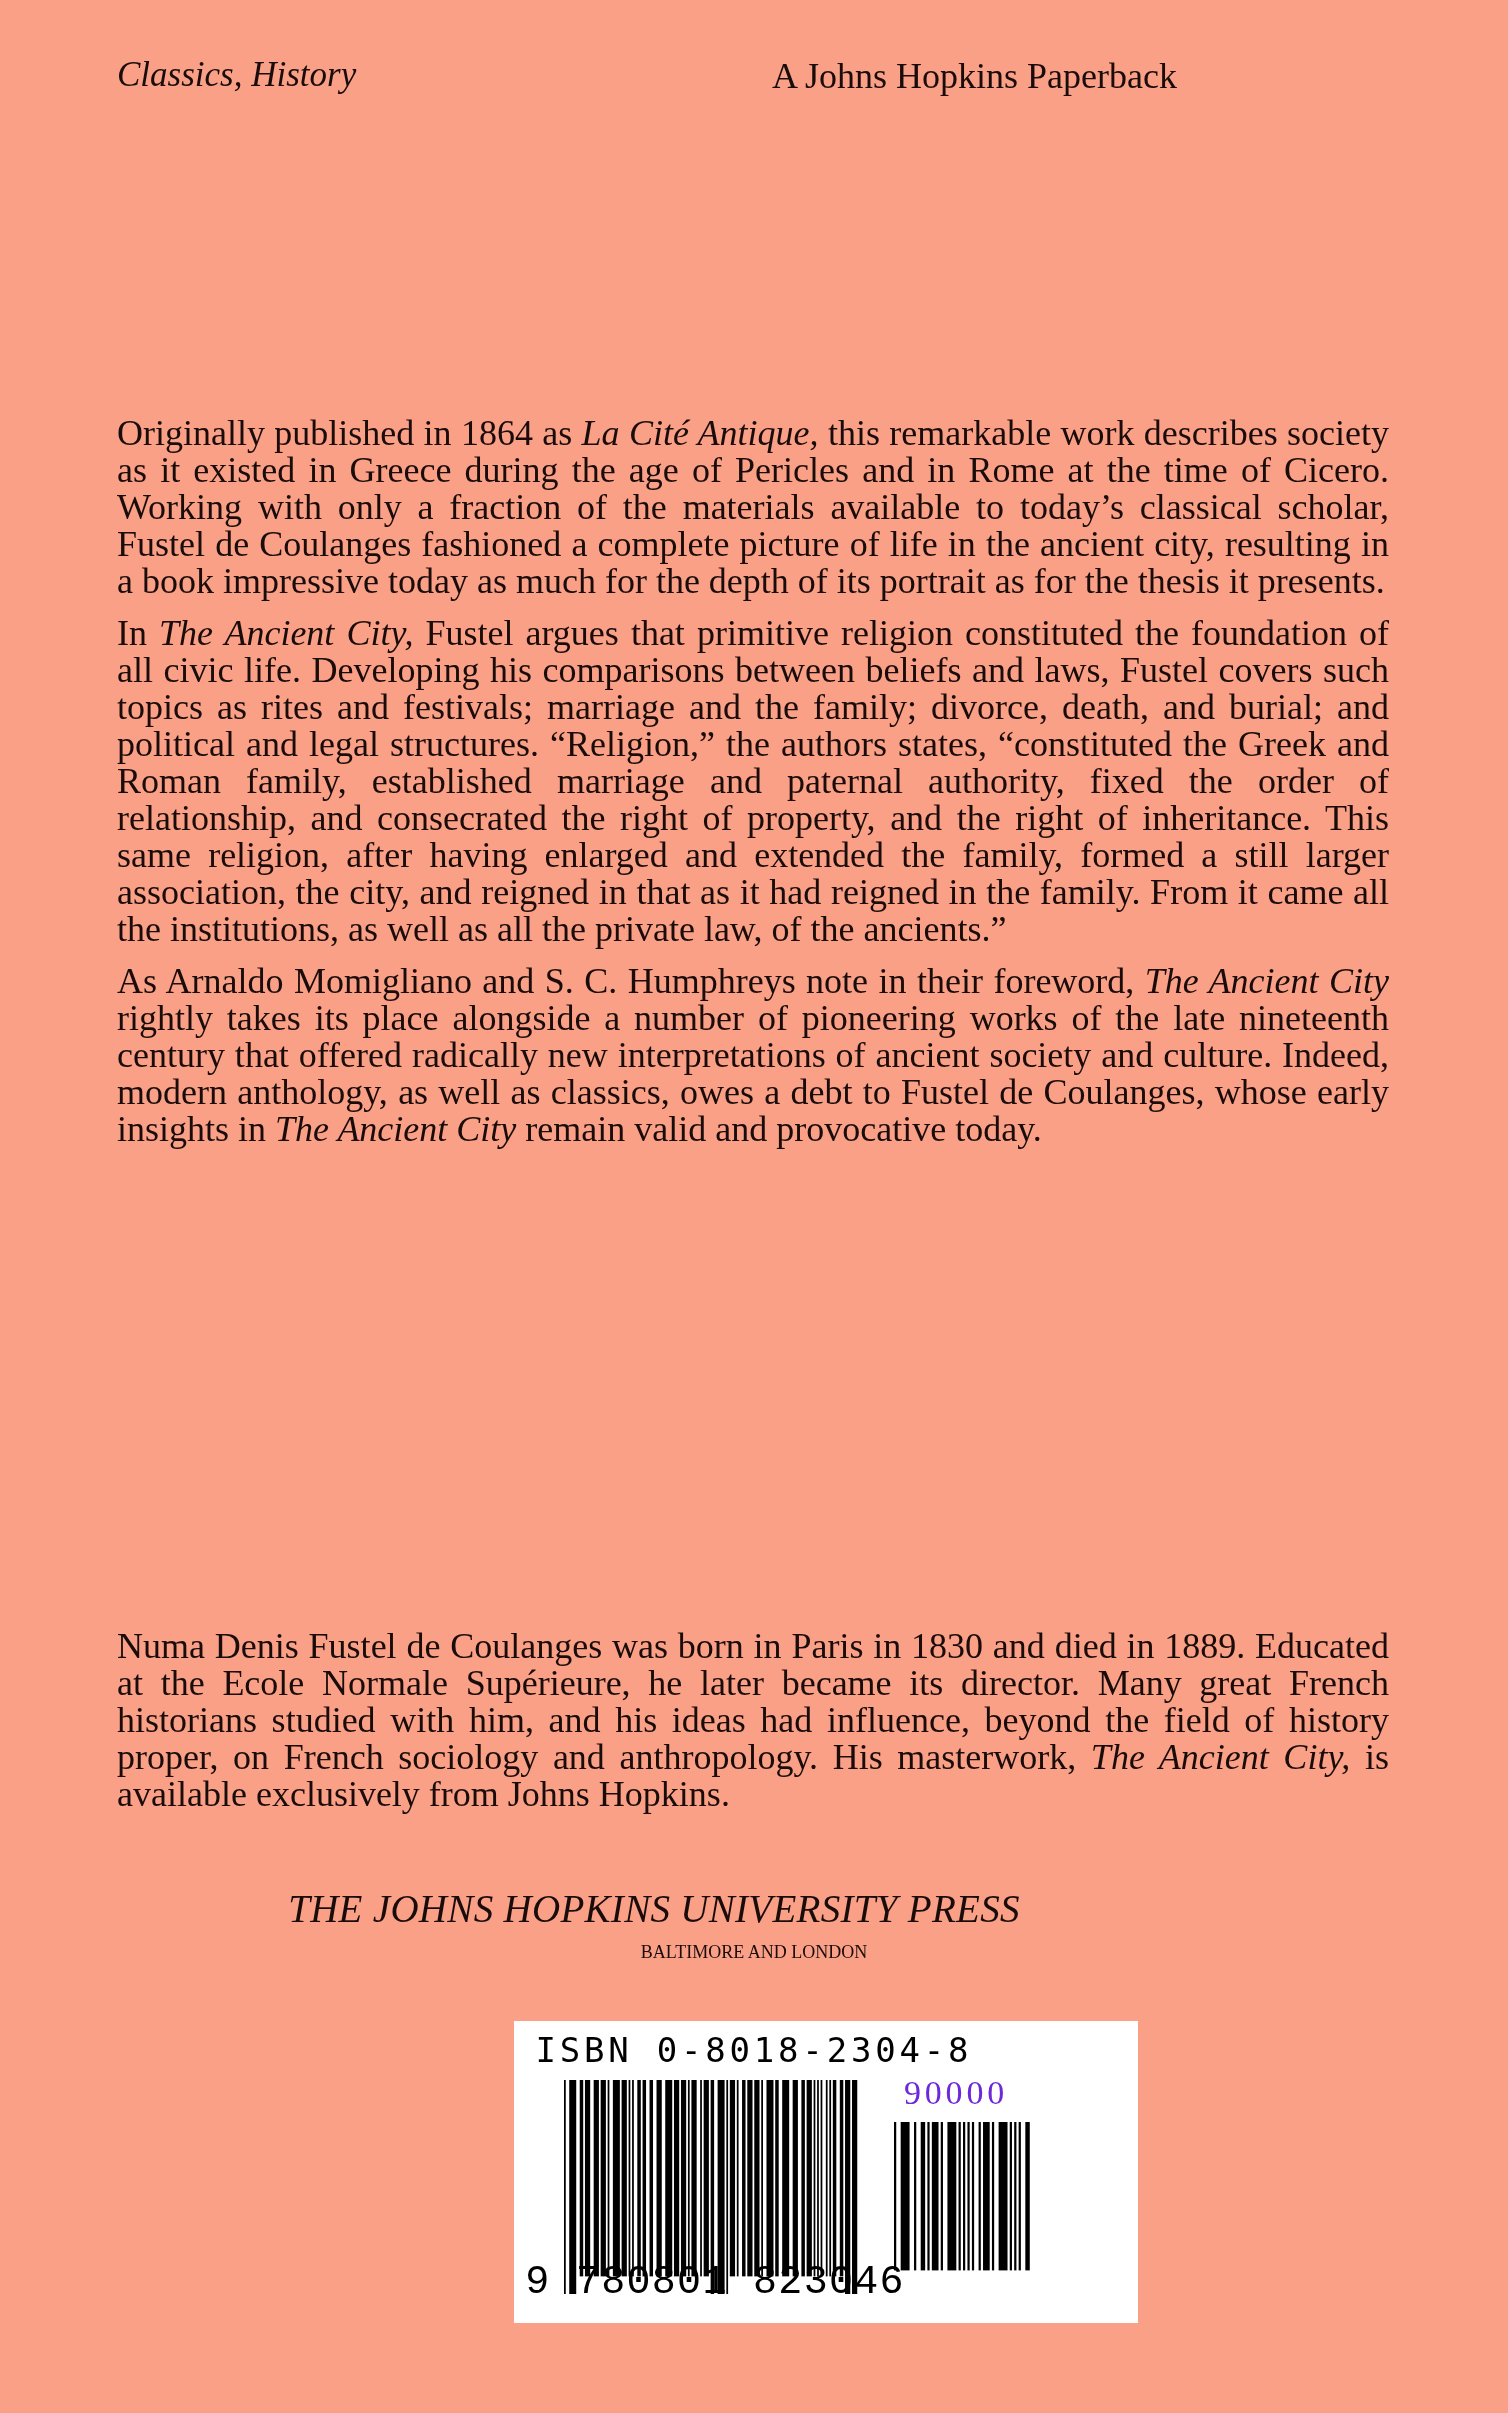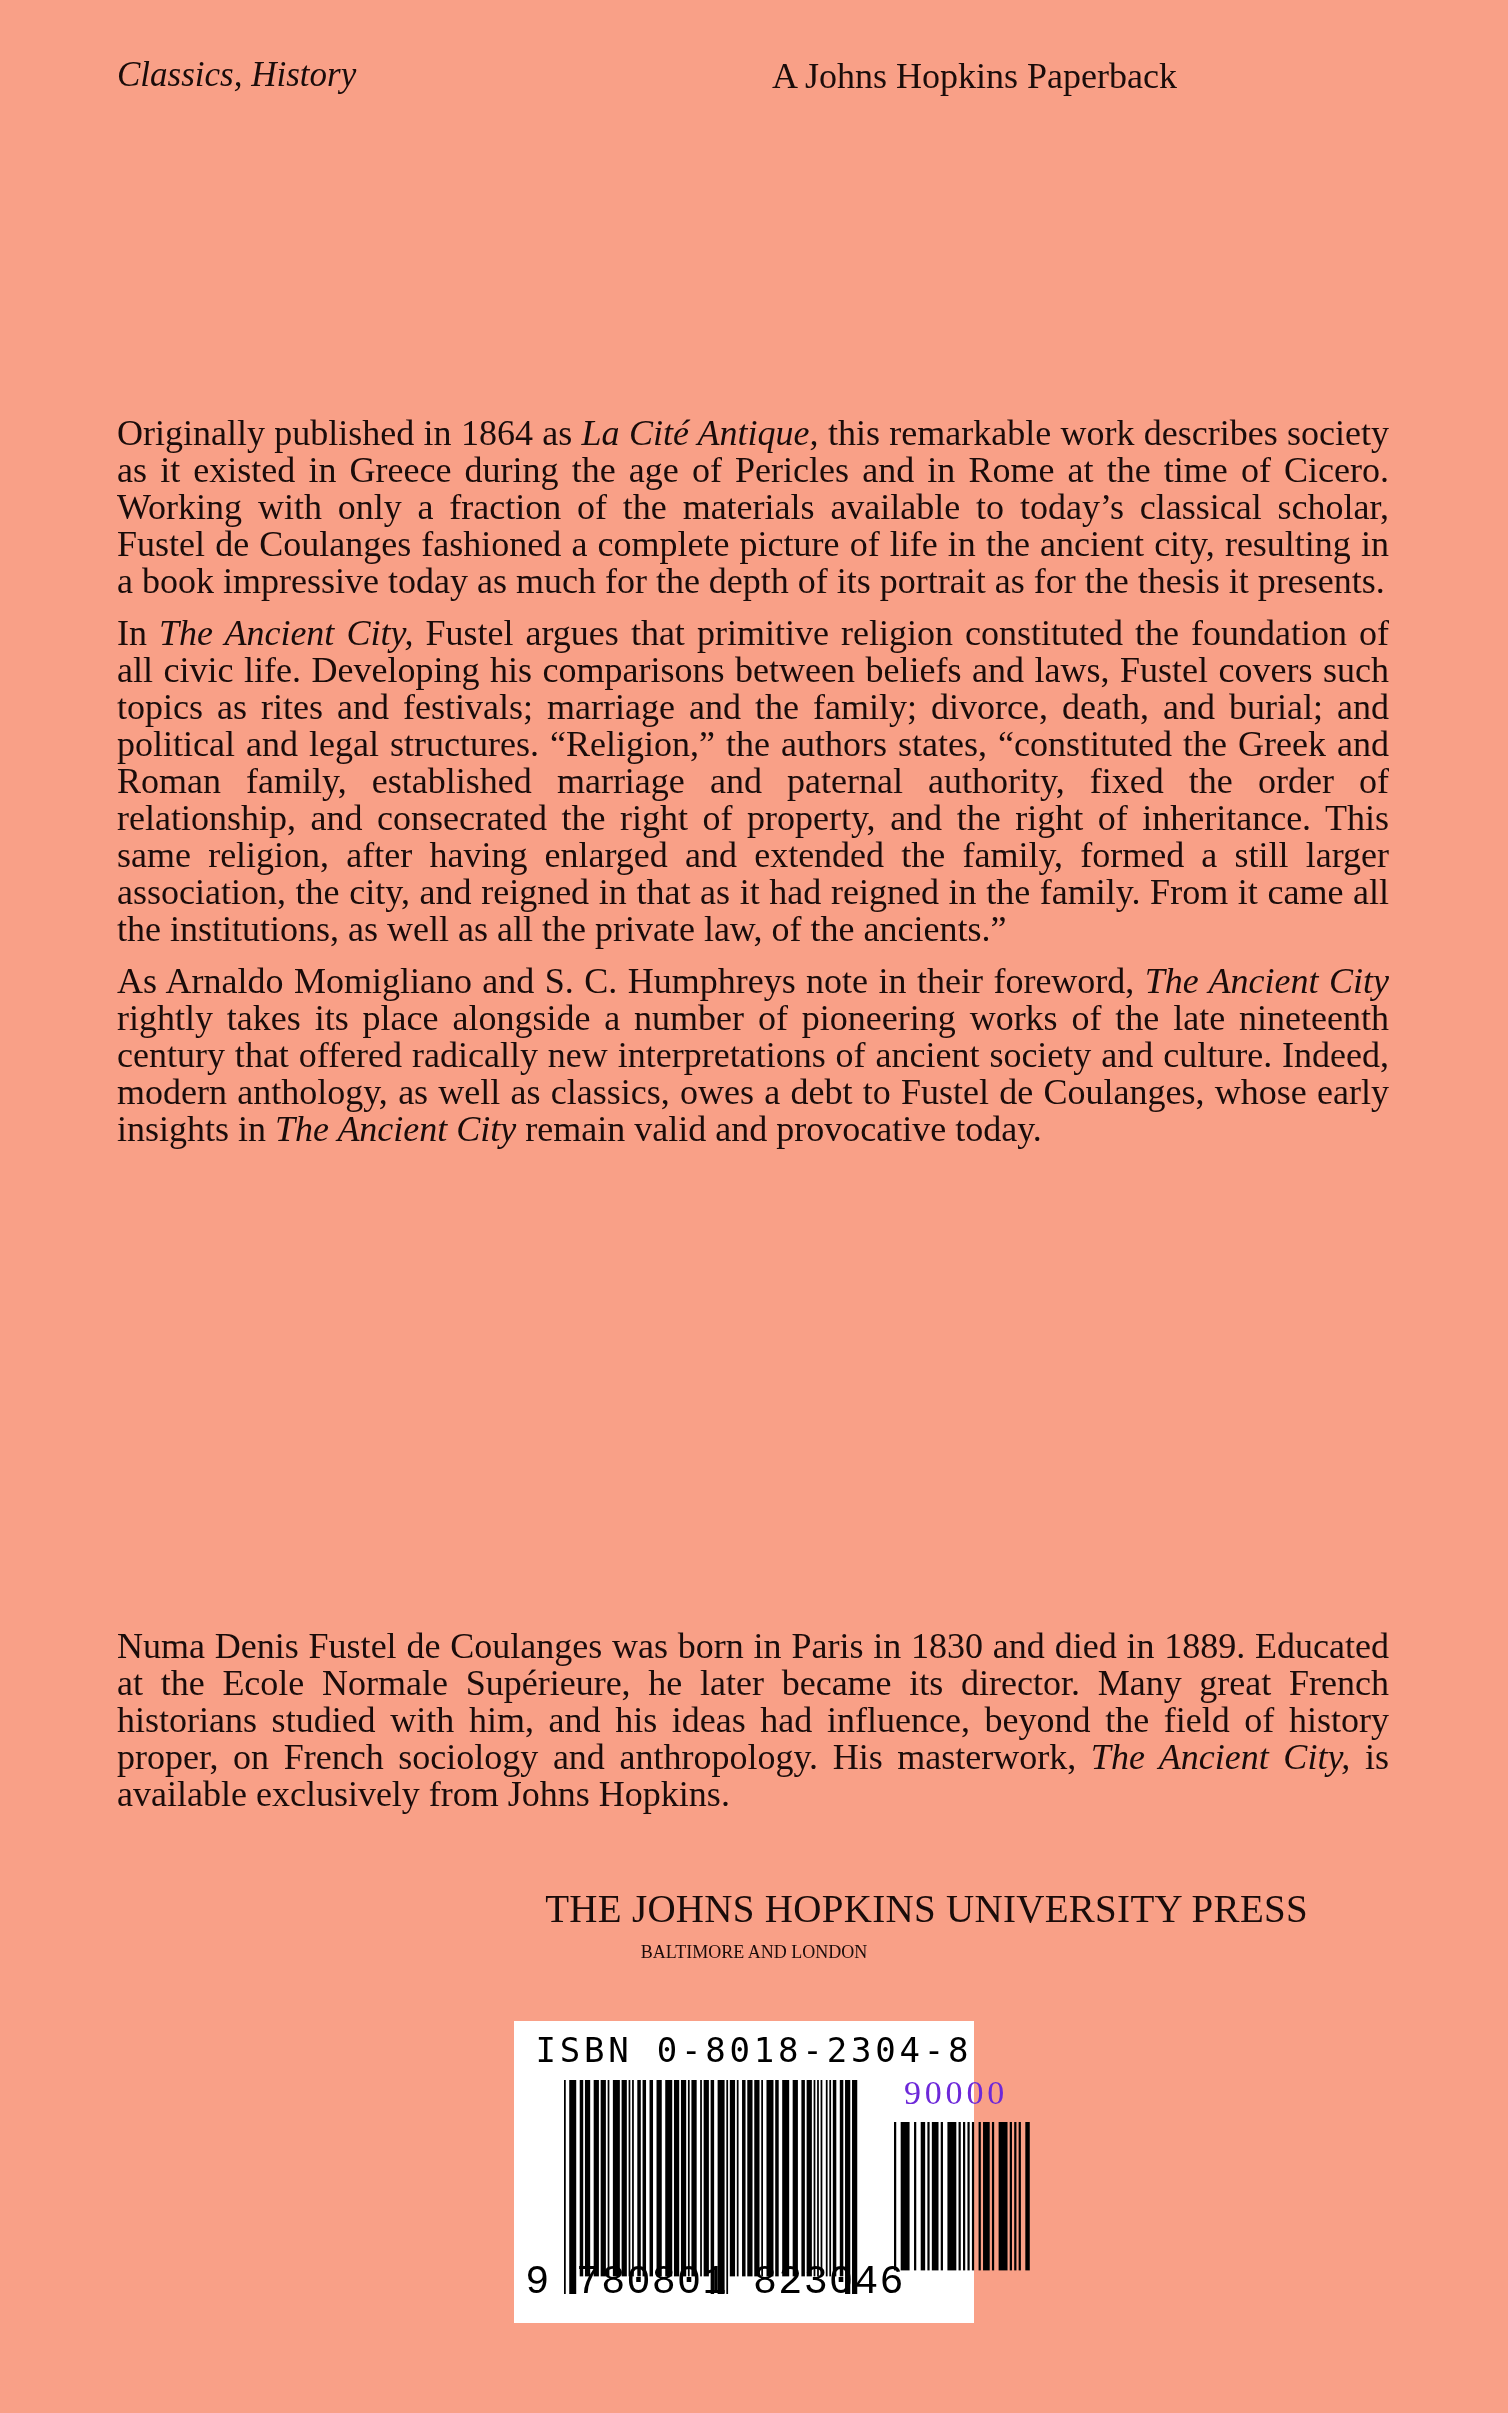--- a/index.html
+++ b/index.html
@@ -23,29 +23,29 @@
     position: absolute; left: 117px; width: 1272px;
     font-size: 36px; line-height: 37px;
     text-align: justify;
   }
   .body-text p { margin: 0 0 15px 0; }
   .body-text i { font-style: italic; }
   #para-block { top: 415px; }
   #bio-block { top: 1628px; }
   .press-name {
     position: absolute; left: 0; width: 1308px; top: 1886px;
-    text-align: right; font-size: 39px; letter-spacing: 0.3px;
+    text-align: center; font-size: 39px; letter-spacing: 0.3px; font-style: italic;
   }
   .press-loc {
     position: absolute; left: 0; width: 1508px; top: 1942px;
     text-align: center; font-size: 18px; font-variant: small-caps;
   }
   .barcode-box {
     position: absolute; left: 514px; top: 2021px;
-    width: 460px; height: 302px; background: #ffffff;
+    width: 624px; height: 302px; background: #ffffff;
   }
   .isbn-text {
     position: absolute; left: 21.4px; top: 8.8px;
     font-family: "DejaVu Sans Mono", "Liberation Mono", monospace;
     font-size: 34px; letter-spacing: 3.8px; color: #000;
   }
   .addon-text {
     position: absolute; left: 390px; top: 53px;
     font-family: Liberation Serif, serif;
     font-size: 34px; letter-spacing: 3.8px; color: #6d28d9;

